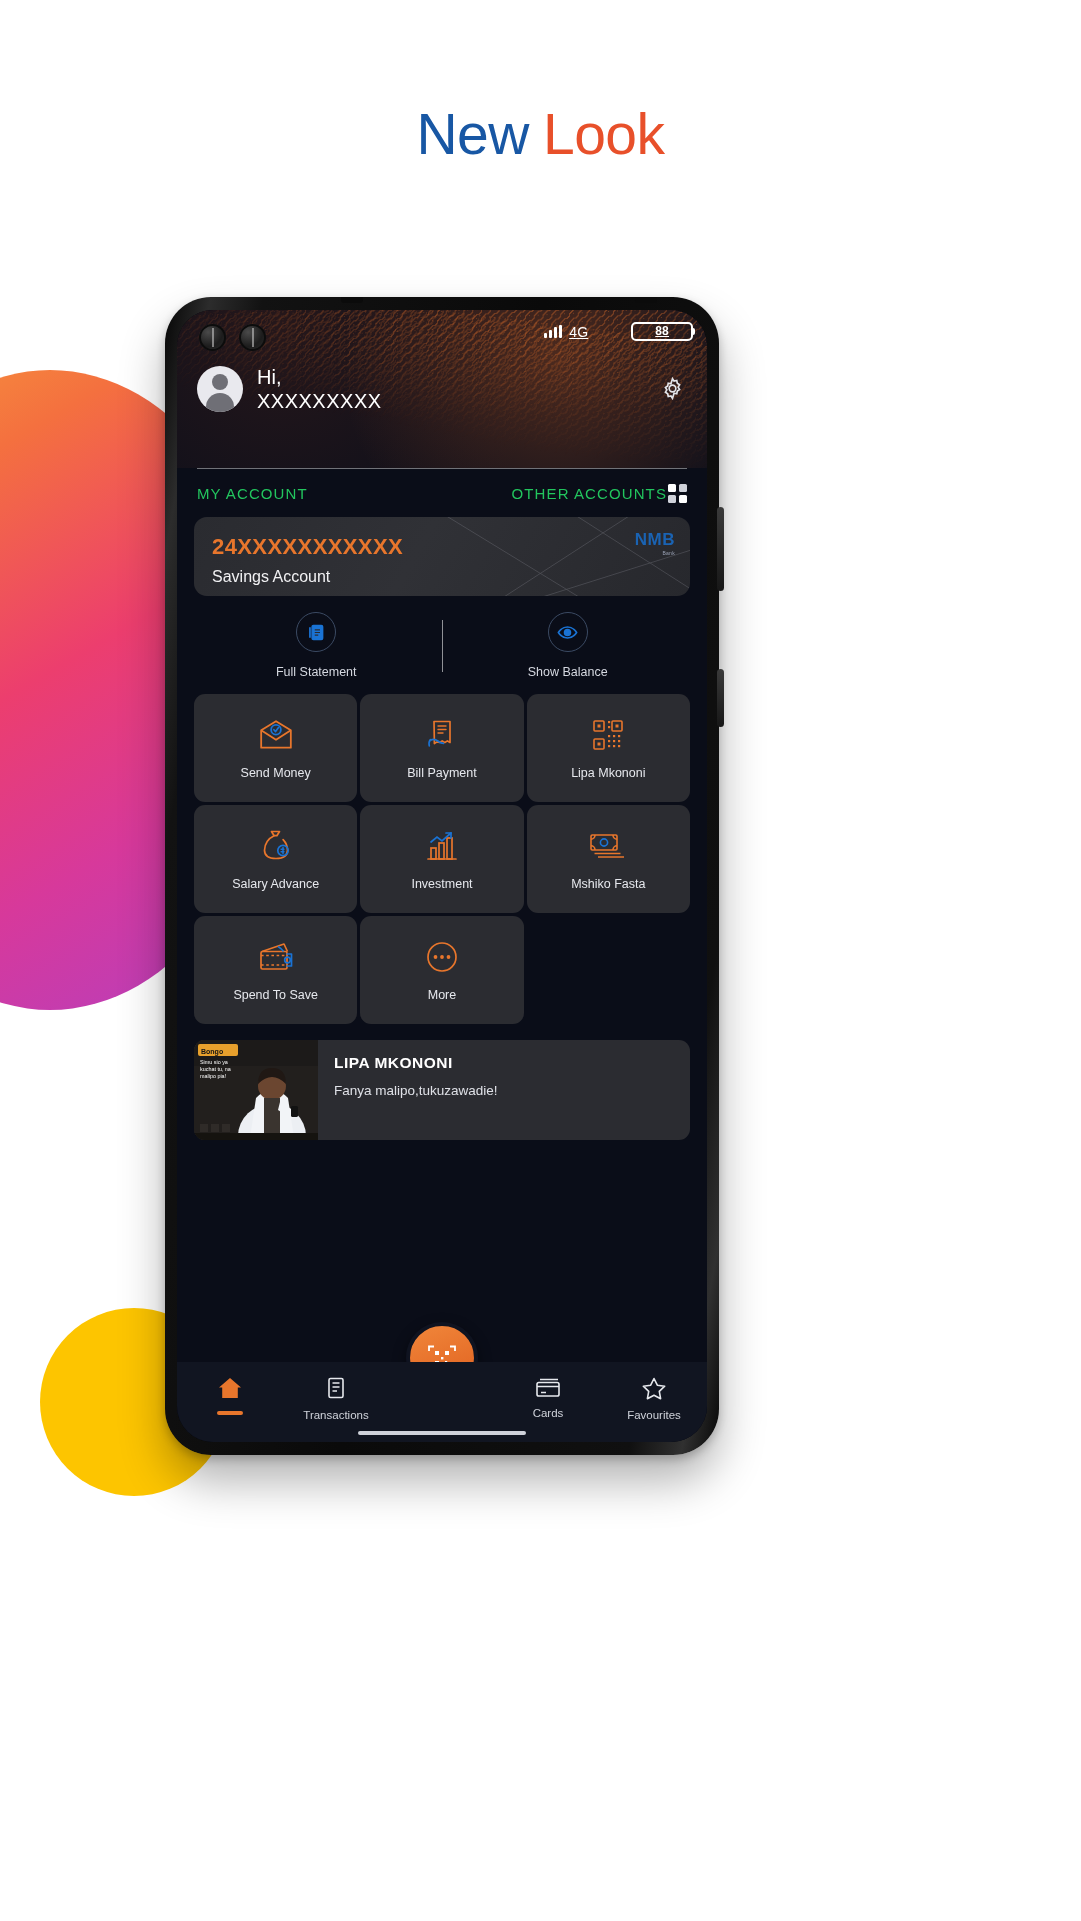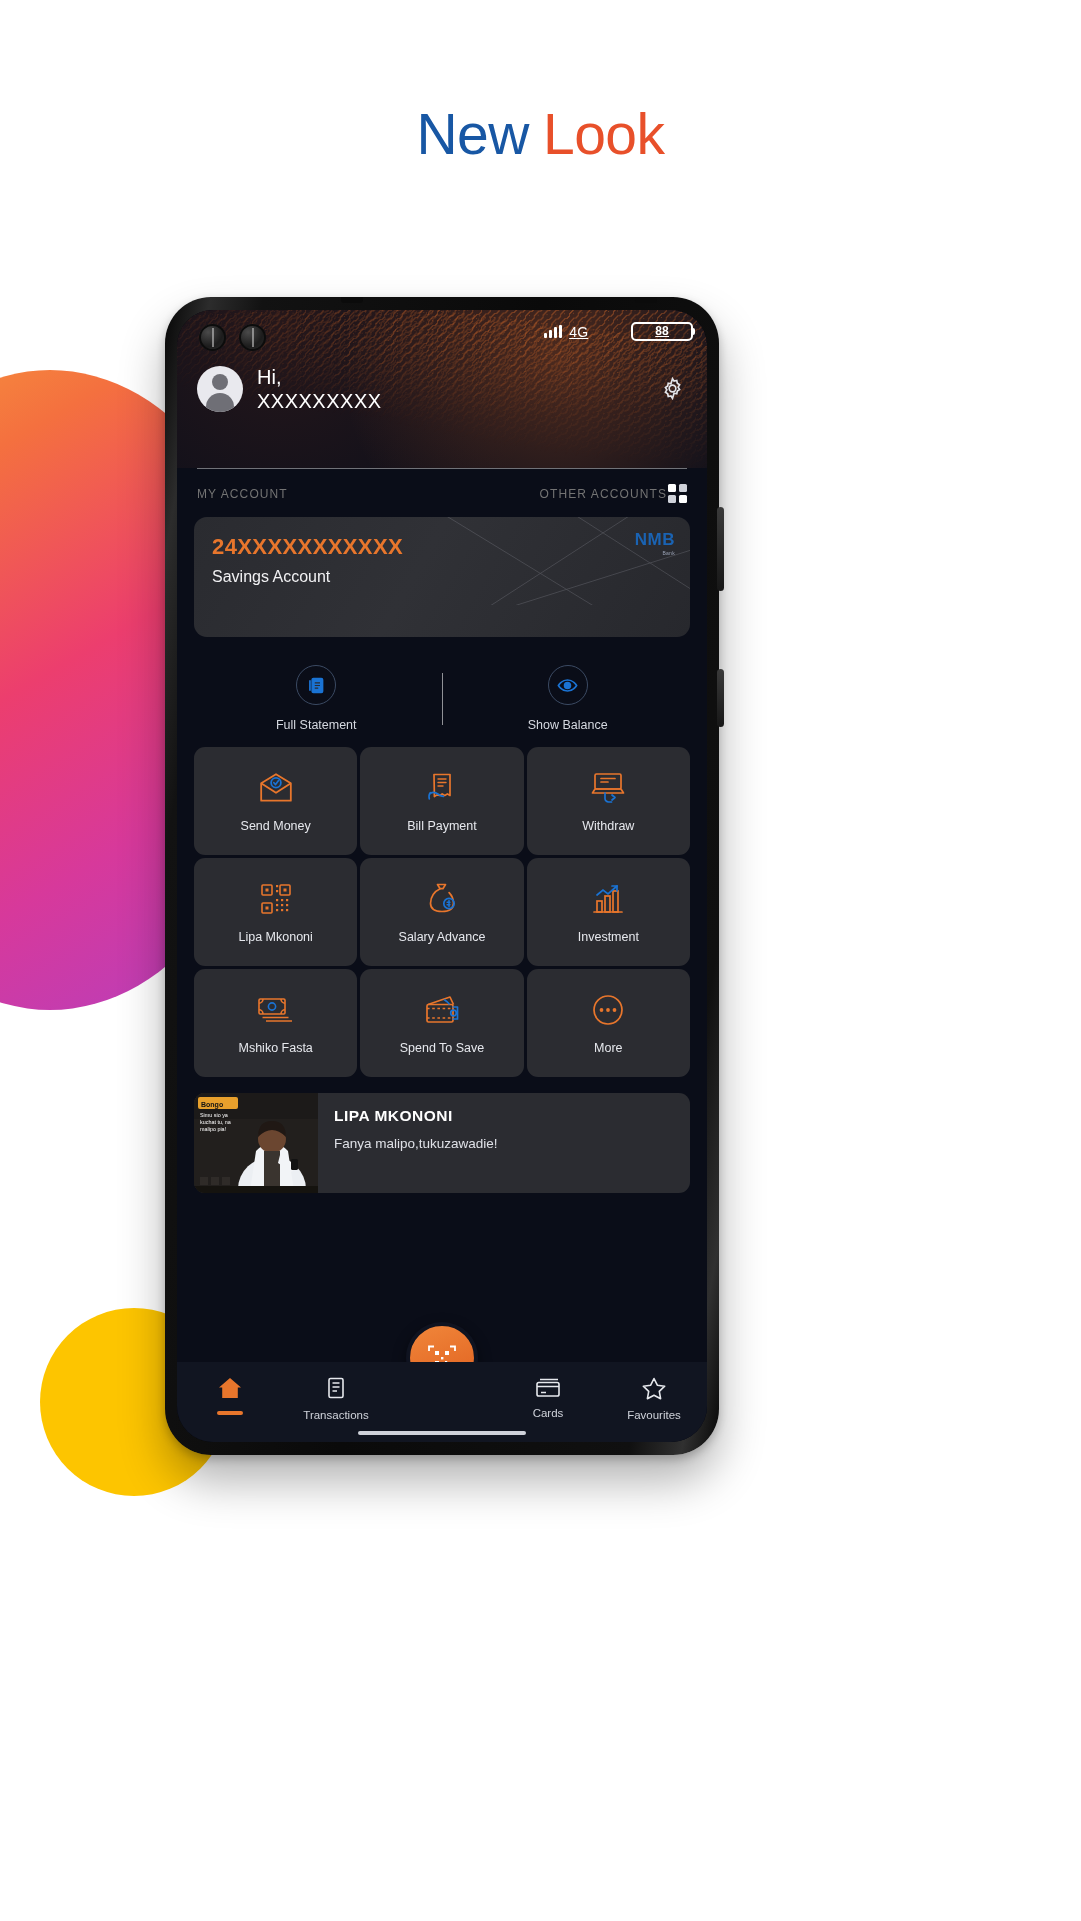--- a/index.html
+++ b/index.html
@@ -144,30 +144,30 @@
 
   .gear{
     position:absolute; right:22px; top:66px; width:25px; height:25px;
   }
 
   .divider{ height:1px; background:rgba(255,255,255,.42); margin:0 20px; }
 
   .accounts-row{
     display:flex; align-items:center; justify-content:space-between;
     padding:15px 20px 10px 20px;
-    font-size:12px; letter-spacing:1.1px; color:#737373;
+    font-size:15px; letter-spacing:1.1px; color:#22c55e;
   }
   .other-wrap{ display:flex; align-items:center; gap:1px; }
   .grid-icon{ display:grid; grid-template-columns:8px 8px; grid-template-rows:8px 8px; gap:3px; }
   .grid-icon i{ display:block; background:#fff; border-radius:1.5px; }
   .grid-icon i:nth-child(1),.grid-icon i:nth-child(4){ background:#fff; }
   .grid-icon i:nth-child(2),.grid-icon i:nth-child(3){ background:#cfd2da; }
 
   .acct-card{
-    margin:4px 17px 12px 17px; height:120px; border-radius:13px;
+    margin:4px 17px 0 17px; height:79px; border-radius:13px;
     background:linear-gradient(120deg,#2a2b30 0%, #303136 45%, #27282d 100%);
     position:relative; overflow:hidden;
     padding:17px 18px;
   }
   .acct-lines{ position:absolute; inset:0; opacity:.55; }
   .acct-num{ font-size:22px; color:#e8762c; font-weight:600; letter-spacing:.4px; position:relative; }
   .acct-type{ font-size:16px; color:#f1f1f3; margin-top:8px; position:relative; }
   .nmb-logo{
     position:absolute; right:15px; top:14px; text-align:right; line-height:1;
   }
@@ -366,32 +366,20 @@
           <svg viewBox="0 0 34 34" width="34" height="34" fill="none" stroke="#e8762c" stroke-width="1.7" stroke-linejoin="round" stroke-linecap="round">
             <path d="M9 3.5h16v21l-2.6-1.6-2.6 1.6-2.6-1.6-2.6 1.6L12 23.9 9.4 25.5z"></path>
             <path d="M13 8h8M13 11.5h8M13 15h5" stroke="#e8762c" stroke-width="1.4"></path>
             <path d="M6 22c2.5-1.6 5-.4 7.3 1.2 1.6 1.1 3.3 2 5.2 2.2" stroke="#1a73d4" stroke-width="1.7"></path>
             <path d="M5.4 21.6c-1.3 1.6-1.6 4-1.1 6.2" stroke="#1a73d4" stroke-width="1.7"></path>
           </svg>
         </div>
         <span class="tlbl">Bill Payment</span>
       </div>
 
-      <div class="tile">
-        <div class="ticon">
-          <svg viewBox="0 0 36 34" width="36" height="34" fill="none" stroke="#e8762c" stroke-width="1.7" stroke-linejoin="round" stroke-linecap="round">
-            <rect x="5" y="3" width="26" height="15" rx="1.4"></rect>
-            <path d="M5 18h26l2.5 4H2.5z"></path>
-            <path d="M11 7.5h14M11 11h7"></path>
-            <path d="M15 22v5.5a3.5 3.5 0 0 0 3.5 3.5h3" stroke="#1a73d4"></path>
-            <path d="M22 24l3 2.5-3 2.5" stroke="#1a73d4"></path>
-          </svg>
-        </div>
-        <span class="tlbl">Withdraw</span>
-      </div>
 
       <div class="tile">
         <div class="ticon">
           <svg viewBox="0 0 32 32" width="32" height="32" fill="none" stroke="#e8762c" stroke-width="1.6">
             <rect x="2" y="2" width="10" height="10" rx="1"></rect>
                 <rect x="5.5" y="5.5" width="3" height="3" fill="#e8762c" stroke="none"></rect>
             <rect x="20" y="2" width="10" height="10" rx="1"></rect>
                 <rect x="23.5" y="5.5" width="3" height="3" fill="#e8762c" stroke="none"></rect>
             <rect x="2" y="20" width="10" height="10" rx="1"></rect>
                 <rect x="5.5" y="23.5" width="3" height="3" fill="#e8762c" stroke="none"></rect>

